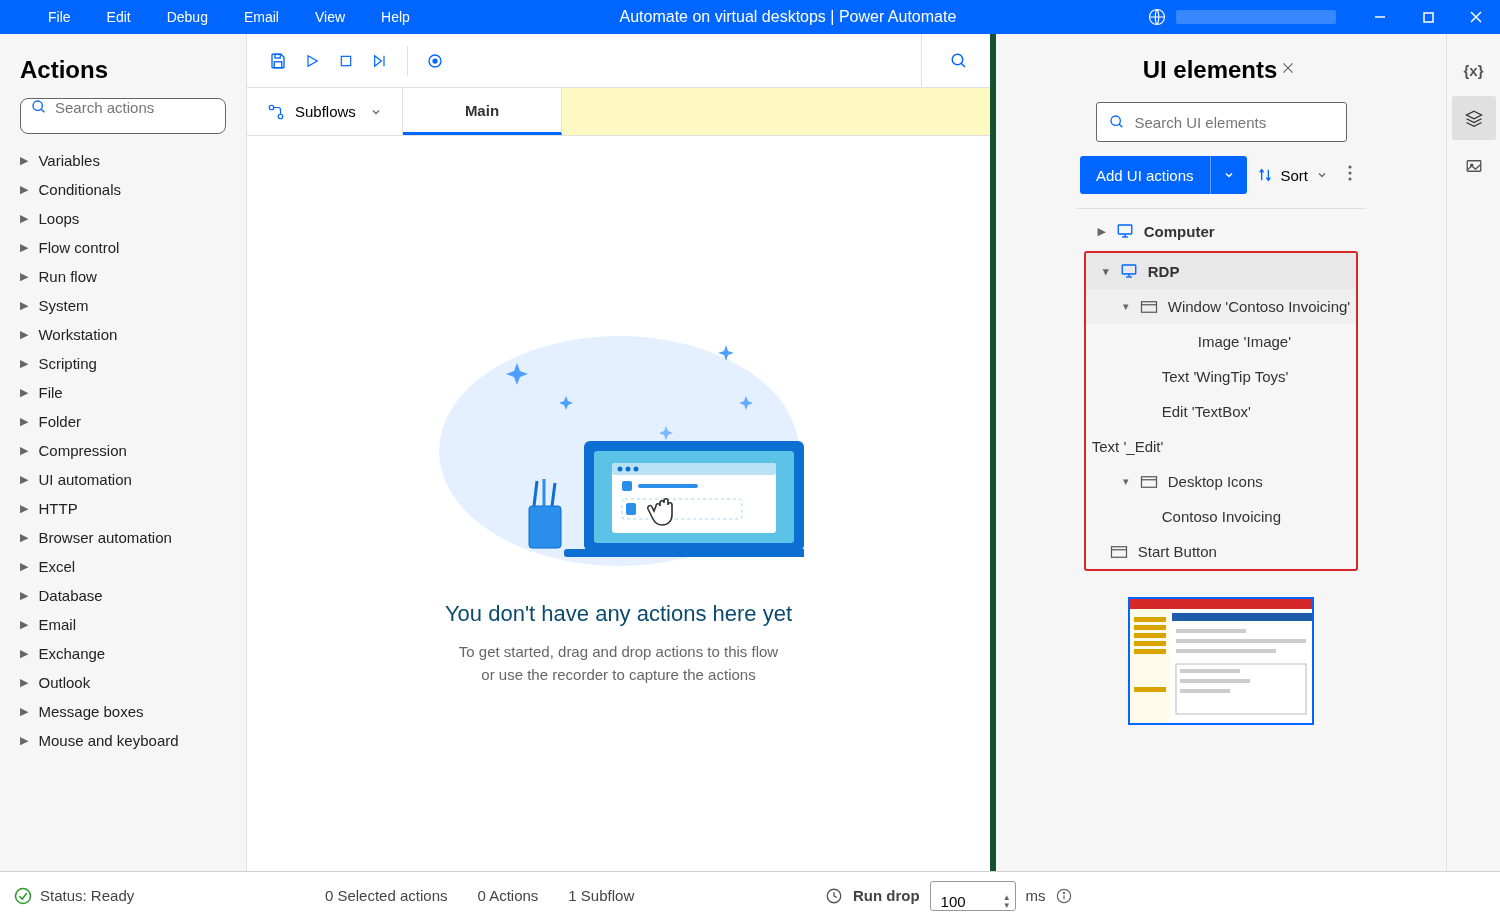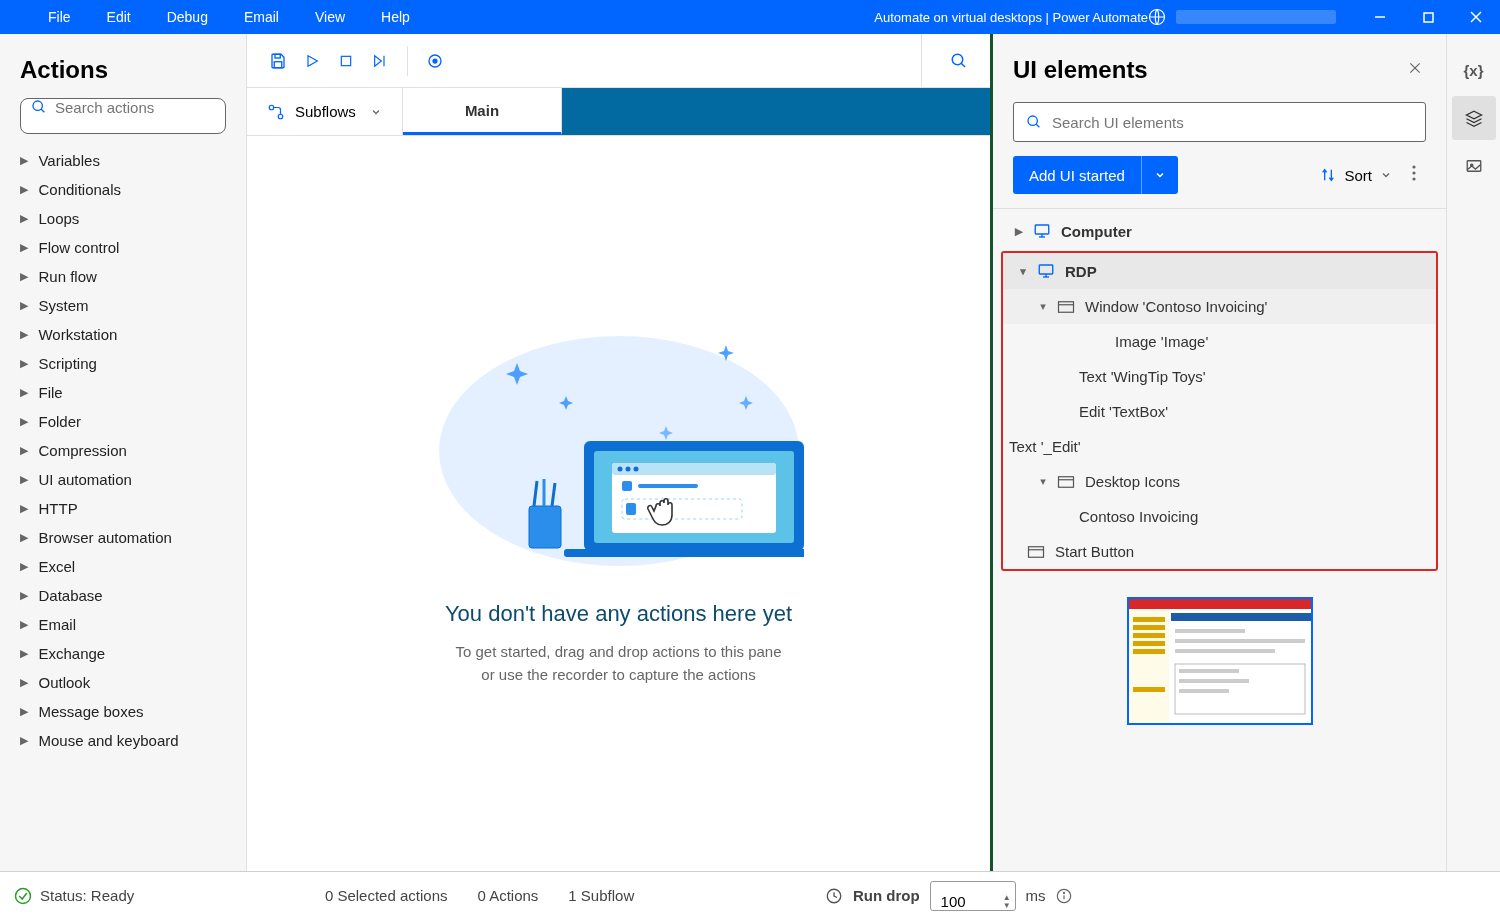--- a/index.html
+++ b/index.html
@@ -2,21 +2,21 @@
 <html><head>
 <meta charset="utf-8">
 <style>
 * { box-sizing: border-box; margin: 0; padding: 0; font-family: "Segoe UI", sans-serif; }
 body { width: 1500px; height: 919px; background: #f6f6f6; display: flex; flex-direction: column; overflow: hidden; }
 
 
 .titlebar { height: 34px; background: #0066ff; display: flex; align-items: center; color: white; font-size: 14px; }
 .menu { display: flex; gap: 0; padding-left: 30px; }
 .menu-item { padding: 0 18px; cursor: pointer; line-height: 34px; }
-.title-center { flex: 1; text-align: right; font-size: 13px; }
+.title-center { flex: 1; text-align: center; font-size: 16px; }
 .title-icon-area { display: flex; align-items: center; padding-right: 4px; }
 .win-controls { display: flex; }
 .win-ctrl { width: 48px; height: 34px; display: flex; align-items: center; justify-content: center; cursor: pointer; }
 .win-ctrl svg { stroke: white; fill: none; }
 
 
 .content { flex: 1; display: flex; min-height: 0; background: #fff; }
 
 
 .actions-panel { width: 247px; background: #f6f6f6; border-right: 1px solid #e0e0e0; display: flex; flex-direction: column; padding-top: 14px; }
@@ -31,33 +31,33 @@
 .actions-list::-webkit-scrollbar-thumb { background: #c7c7c7; border-radius: 6px; }
 
 
 .center-col { flex: 1; display: flex; flex-direction: column; background: #fff; }
 .toolbar { height: 54px; border-bottom: 1px solid #e0e0e0; display: flex; align-items: center; padding: 0 14px; background: #fff; }
 .tbtn { width: 34px; height: 34px; display: flex; align-items: center; justify-content: center; cursor: pointer; border-radius: 3px; }
 .tsep { width: 1px; height: 30px; background: #e0e0e0; margin: 0 10px; }
 .toolbar .spacer { flex: 1; }
 .toolbar .search-right { margin-left: auto; border-left: 1px solid #e0e0e0; padding-left: 20px; height: 100%; display: flex; align-items: center; }
 
-.subflow-bar { height: 48px; border-bottom: 1px solid #e0e0e0; display: flex; align-items: stretch; background: #0369a1; }
+.subflow-bar { height: 48px; border-bottom: 1px solid #e0e0e0; display: flex; align-items: stretch; background: #fef9c3; }
 .subflow-btn { display: flex; align-items: center; padding: 0 20px; font-size: 15px; border-right: 1px solid #e0e0e0; cursor: pointer; background: #fff; }
 .subflow-btn .sp-icon { margin-right: 10px; }
 .subflow-btn .chev { margin-left: 14px; font-size: 12px; }
 .tab-main { display: flex; align-items: center; padding: 0 62px; font-size: 15px; color: #333; border-bottom: 3px solid #0066ff; border-right: 1px solid #e0e0e0; background: #fff; font-weight: 600; }
 
 .canvas { flex: 1; background: #fff; display: flex; flex-direction: column; align-items: center; justify-content: center; padding: 20px; }
 .illustration { width: 370px; height: 250px; margin-bottom: 30px; position: relative; }
 .empty-title { font-size: 22px; color: #0c4a6e; margin-bottom: 14px; }
 .empty-sub { font-size: 15px; color: #666; text-align: center; line-height: 1.5; }
 
 
-.ui-panel { width: 456px; background: #f6f6f6; border-left: 3px solid #14532d; display: flex; flex-direction: column; padding-top: 14px; }
+.ui-panel { width: 456px; background: #f6f6f6; border-left: 6px solid #14532d; display: flex; flex-direction: column; padding-top: 14px; align-items: center; }
 .ui-header { display: flex; align-items: center; padding: 8px 20px 10px; }
 .ui-title { font-size: 24px; font-weight: 600; flex: 1; }
 .ui-close { cursor: pointer; padding: 4px; }
 .ui-search { margin: 8px 20px 14px; display: flex; align-items: center; border: 1px solid #666; border-radius: 3px; background: #fff; height: 40px; padding: 0 12px; }
 .ui-search svg { margin-right: 10px; }
 .ui-search input { border: none; outline: none; font-size: 15px; flex: 1; background: transparent; }
 .ui-toolbar { display: flex; align-items: center; padding: 0 20px 14px; }
 .add-btn { background: #0066ff; color: white; border-radius: 3px; display: flex; align-items: center; height: 38px; cursor: pointer; font-size: 15px; }
 .add-btn .lbl { padding: 0 16px; }
 .add-btn .drop { border-left: 1px solid rgba(255,255,255,0.4); padding: 0 12px; height: 100%; display: flex; align-items: center; }
@@ -319,21 +319,21 @@
           <rect x="188" y="178" width="120" height="20" rx="3" fill="none" stroke="#9bd6ef" stroke-dasharray="3,3"></rect>
           <rect x="192" y="182" width="10" height="12" rx="2" fill="#2b8eeb"></rect>
 
           <g transform="translate(212,180)">
             <path d="M10 5 c0 -3 4 -3 4 0 v-3 c0 -3 4 -3 4 0 v-2 c0 -3 4 -3 4 0 v4 c0 -3 4 -3 4 0 v10 c0 6 -4 10 -10 10 c-6 0 -8 -4 -10 -8 l-4 -8 c-1 -3 3 -5 4 -2 l2 4 z" fill="#fff" stroke="#333" stroke-width="1.6"></path>
           </g>
         </svg>
       </div>
       <div class="empty-title">You don't have any actions here yet</div>
       <div class="empty-sub">
-        <span>To get started, drag and drop actions to this pane</span><br><span>or use the recorder to capture the actions</span>
+        <span>To get started, drag and drop actions to this flow</span><br><span>or use the recorder to capture the actions</span>
       </div>
     </div>
   </div>
 
   <div class="ui-panel">
     <div class="ui-header">
       <div class="ui-title">UI elements</div>
       <div class="ui-close"><svg width="14" height="14" viewBox="0 0 24 24" fill="none" stroke="#666" stroke-width="2">
             <line x1="4" y1="4" x2="20" y2="20"></line>
             <line x1="20" y1="4" x2="4" y2="20"></line>
@@ -341,21 +341,21 @@
     </div>
     <div class="ui-search">
       <svg width="16" height="16" viewBox="0 0 24 24" fill="none" stroke="#0066ff" stroke-width="2">
           <circle cx="10" cy="10" r="7"></circle>
           <line x1="20" y1="20" x2="15" y2="15"></line>
         </svg>
       <input placeholder="Search UI elements" style="">
     </div>
     <div class="ui-toolbar">
       <div class="add-btn">
-        <span class="lbl">Add UI started</span>
+        <span class="lbl">Add UI actions</span>
         <span class="drop">
             <svg width="12" height="12" viewBox="0 0 24 24" fill="none" stroke="white" stroke-width="3">
               <polyline points="6,9 12,15 18,9"></polyline>
             </svg>
           </span>
       </div>
       <div class="sort-btn">
         <svg width="16" height="16" viewBox="0 0 24 24" fill="none" stroke="#0066ff" stroke-width="2">
             <path d="M7 4v16M4 8l3-4 3 4M17 20V4M14 16l3 4 3-4"></path>
           </svg>

